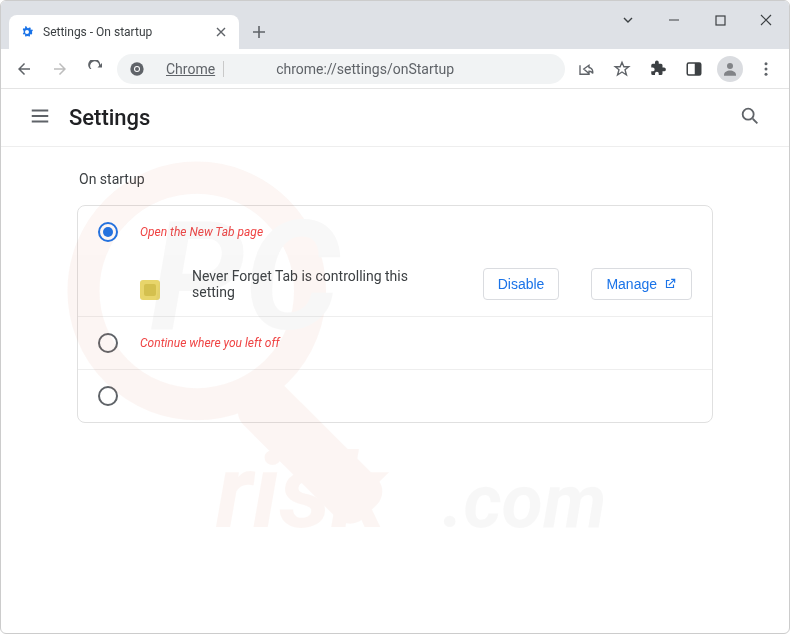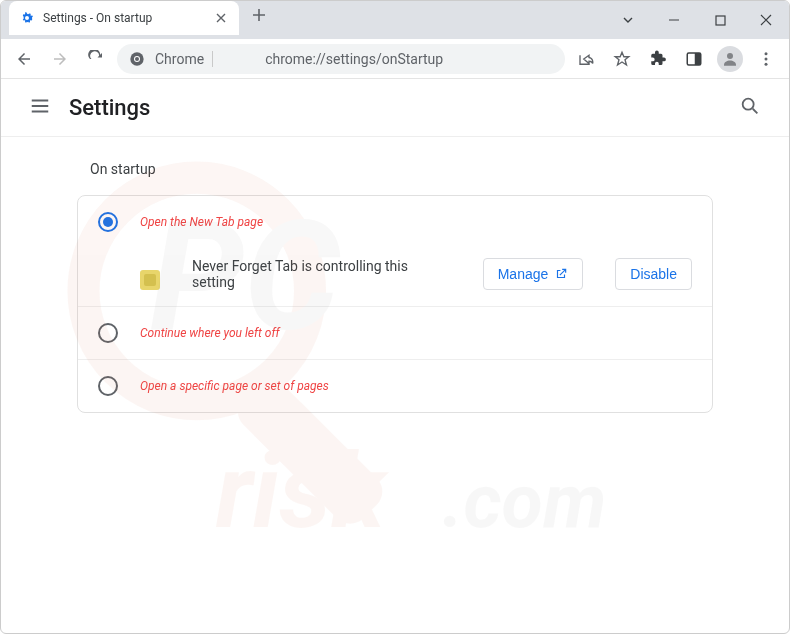--- a/index.html
+++ b/index.html
@@ -8,23 +8,24 @@
       background: #fff;
       width: 790px;
       height: 634px;
       overflow: hidden;
       position: relative;
       border: 1px solid #ccc;
       border-radius: 6px;
     }
     
     .titlebar {
-      height: 38px;
+      height: 48px;
       background: #dee1e6;
       display: flex;
+      align-items: flex-end;
       padding-left: 8px;
       position: relative;
     }
     .tab {
       background: #fff;
       border-radius: 8px 8px 0 0;
       height: 34px;
       width: 230px;
       display: flex;
       align-items: center;
@@ -81,23 +82,24 @@
       background: #f1f3f4;
       border-radius: 15px;
       display: flex;
       align-items: center;
       padding: 0 12px;
       gap: 8px;
       font-size: 14px;
       color: #202124;
     }
     .omnibox .secure {
-      display: flex; align-items: center; gap: 10px;
+      display: flex; align-items: center; gap: 21px;
       color: #5f6368;
       font-size: 14px;
+      text-decoration: underline;
     }
     .omnibox .url-path { color: #5f6368; margin-left: 44px; }
     .omnibox .divider { width:1px; height:16px; background:#c9c9c9; }
     .toolbar-icon {
       width: 30px; height: 30px;
       display: flex; align-items: center; justify-content: center;
       cursor: pointer;
       color: #5f6368;
       border-radius: 50%;
     }
@@ -120,21 +122,21 @@
     .settings-title { font-size: 22px; color: #202124; font-weight: 500; }
     .settings-search { margin-left: auto; cursor:pointer; }
     
     .content {
       padding: 24px 76px;
     }
     .section-title {
       font-size: 14px;
       color: #3c4043;
       margin-bottom: 18px;
-      margin-left: 13px;
+      margin-left: 2px;
     }
     .card {
       border: 1px solid #e0e0e0;
       border-radius: 8px;
       background: #fff;
     }
     .radio-row {
       display: flex;
       align-items: center;
       padding: 16px 20px;
@@ -333,38 +335,37 @@
   <div class="section-title">On startup</div>
   <div class="card">
     <div class="radio-row">
       <div class="radio selected"></div>
       <span class="radio-label">Open the New Tab page</span>
     </div>
     <div class="controlled-row">
       <div class="ext-icon"></div>
       <span class="controlled-text">Never Forget Tab is controlling this setting</span>
       <button class="out-btn">
+        <span>Disable</span>
+      </button>
+      <button class="out-btn">
         <span>Manage</span>
         <svg width="14" height="14" viewBox="0 0 24 24">
             <path fill="#1a73e8" d="M14 3h7v7h-2V6.4l-8.3 8.3-1.4-1.4L17.6 5H14V3zM5 5h6v2H7v10h10v-4h2v6H5V5z"></path>
           </svg>
       </button>
-      <button class="out-btn">
-        <span>Disable</span>
-      </button>
     </div>
     <div class="hr"></div>
     <div class="radio-row">
       <div class="radio"></div>
       <span class="radio-label">Continue where you left off</span>
     </div>
     <div class="hr"></div>
     <div class="radio-row">
       <div class="radio"></div>
-      <span class="radio-label">Open a specific page or set of pages</span>
     </div>
   </div>
 </div>
 
 <div class="watermark">
   <svg viewBox="0 0 700 500">
     <circle cx="140" cy="180" r="120" fill="none" stroke="#d06b4a" stroke-width="34"></circle>
     <rect x="230" y="260" width="60" height="180" rx="20" fill="#d06b4a" transform="rotate(-45 260 350)"></rect>
     <text x="90" y="220" font-size="160" font-weight="700" fill="#888" font-style="italic">PC</text>
     <text x="160" y="430" font-size="110" font-weight="700" fill="#d06b4a" font-style="italic">risk</text>

